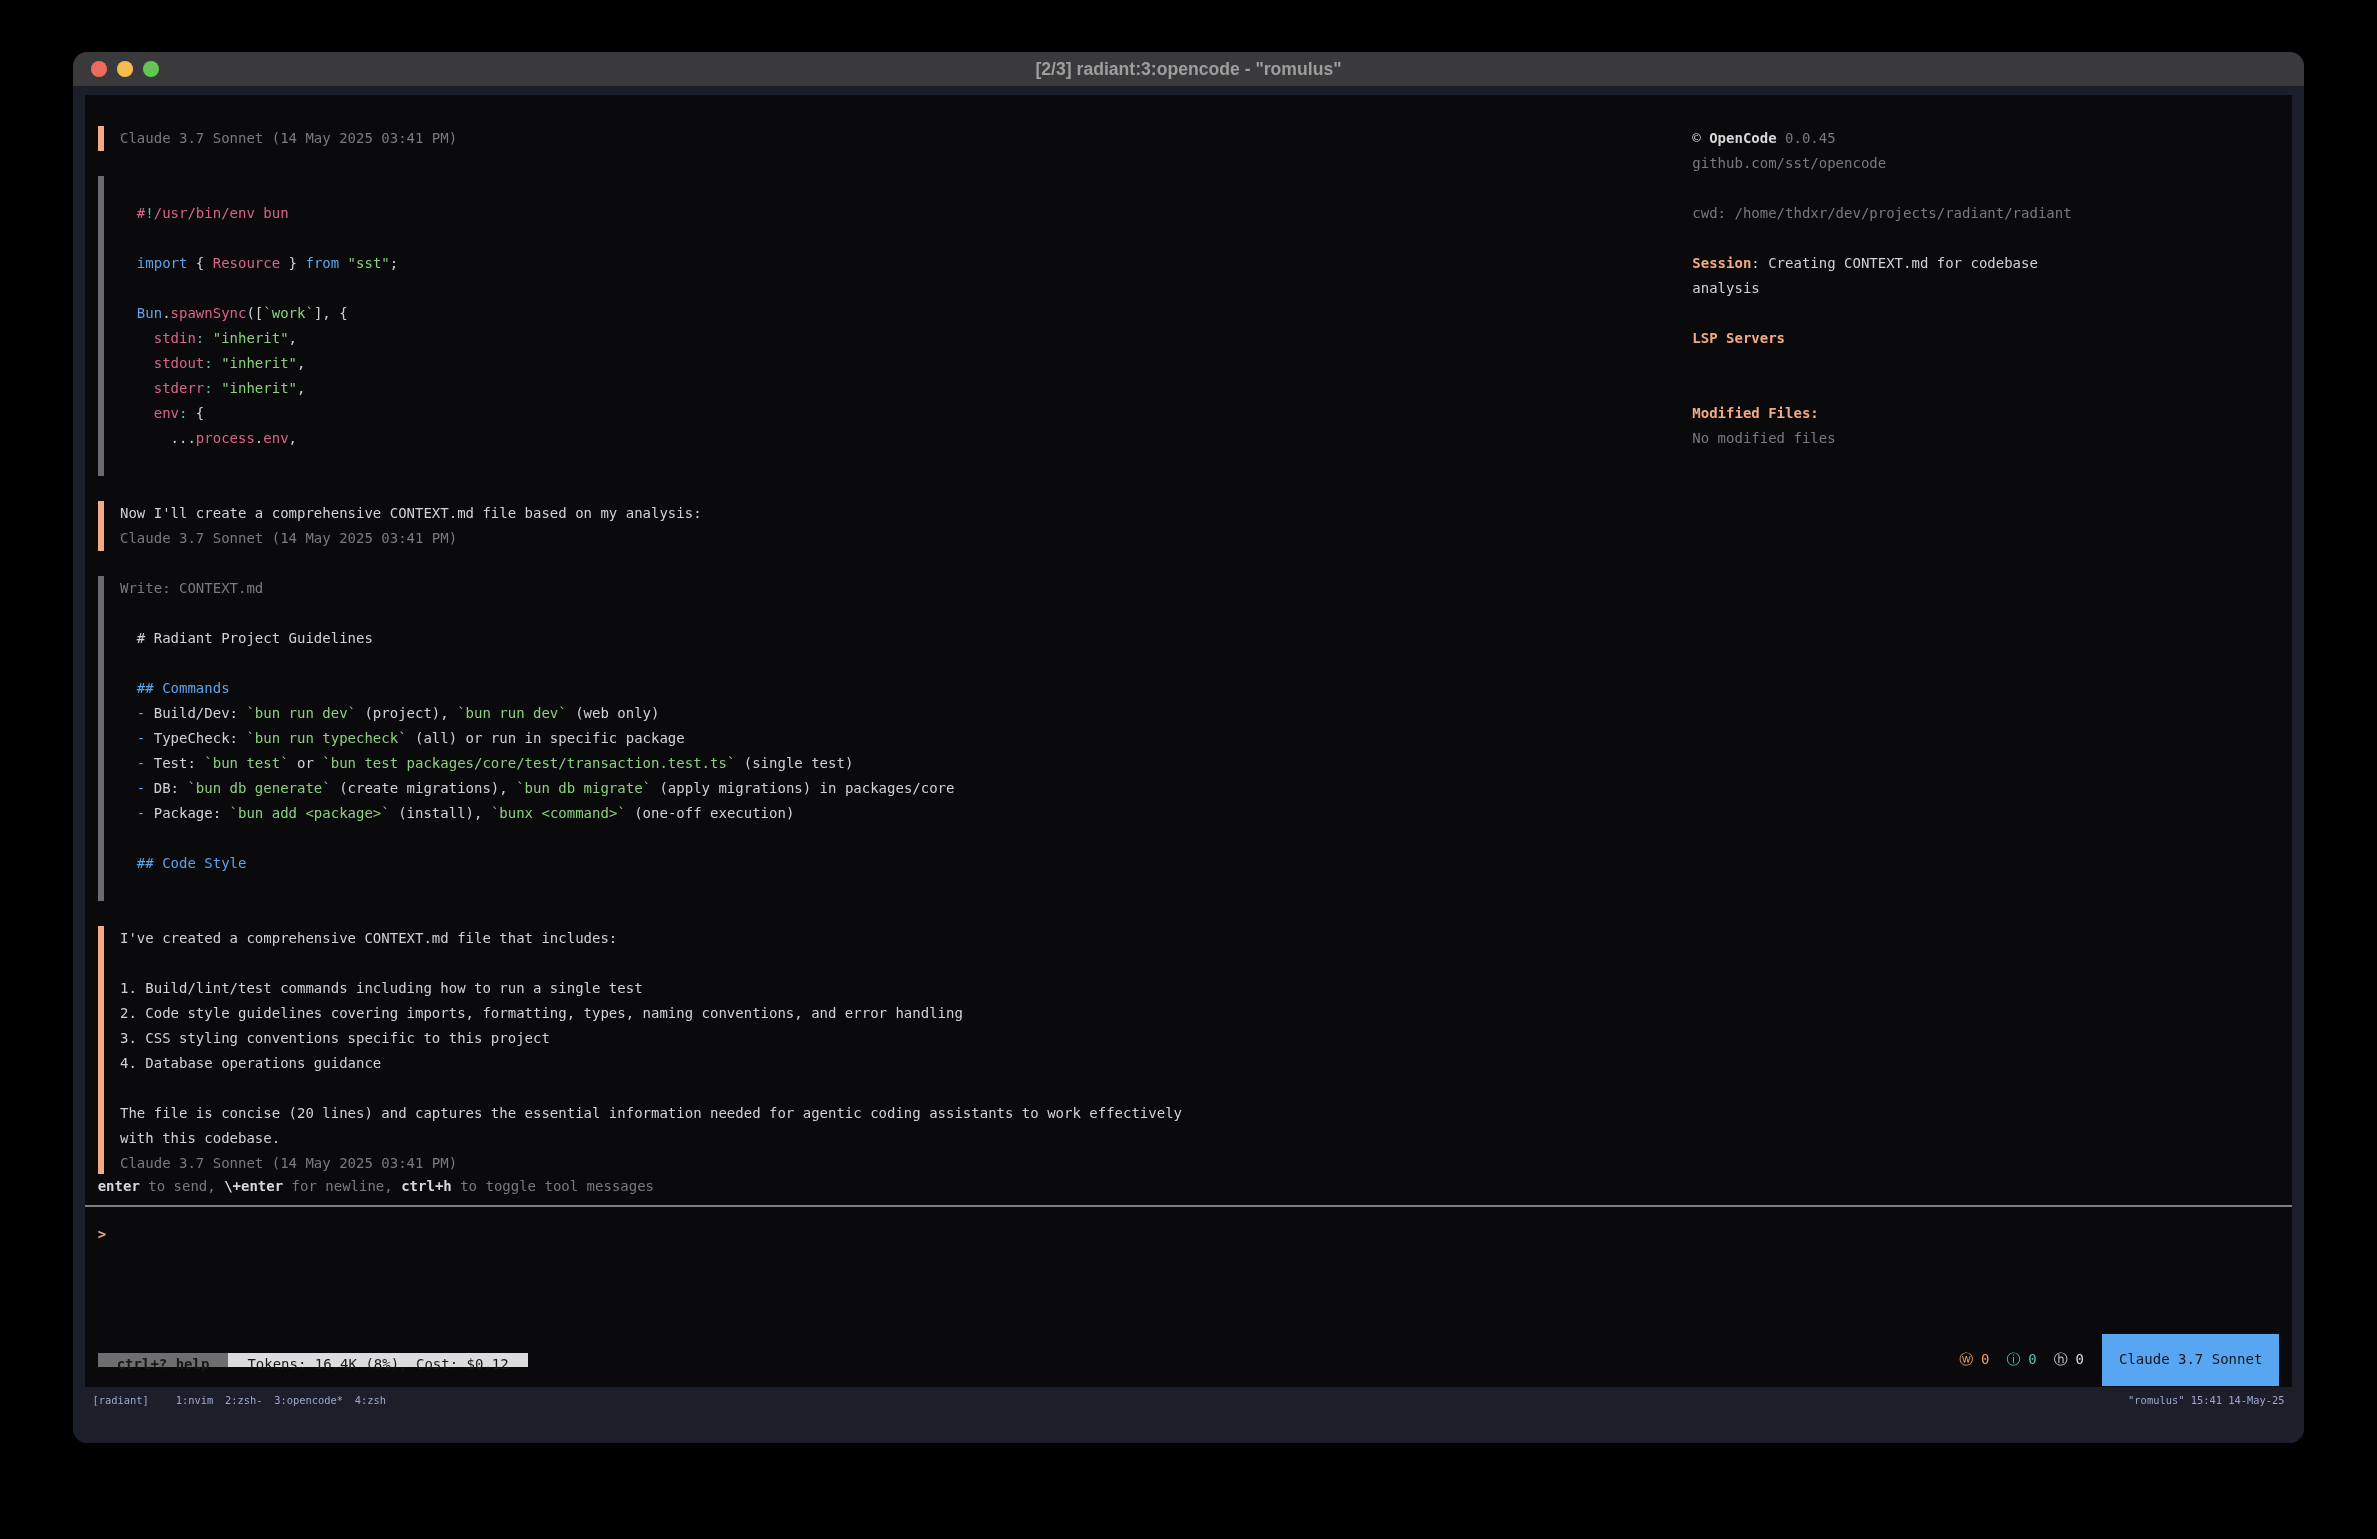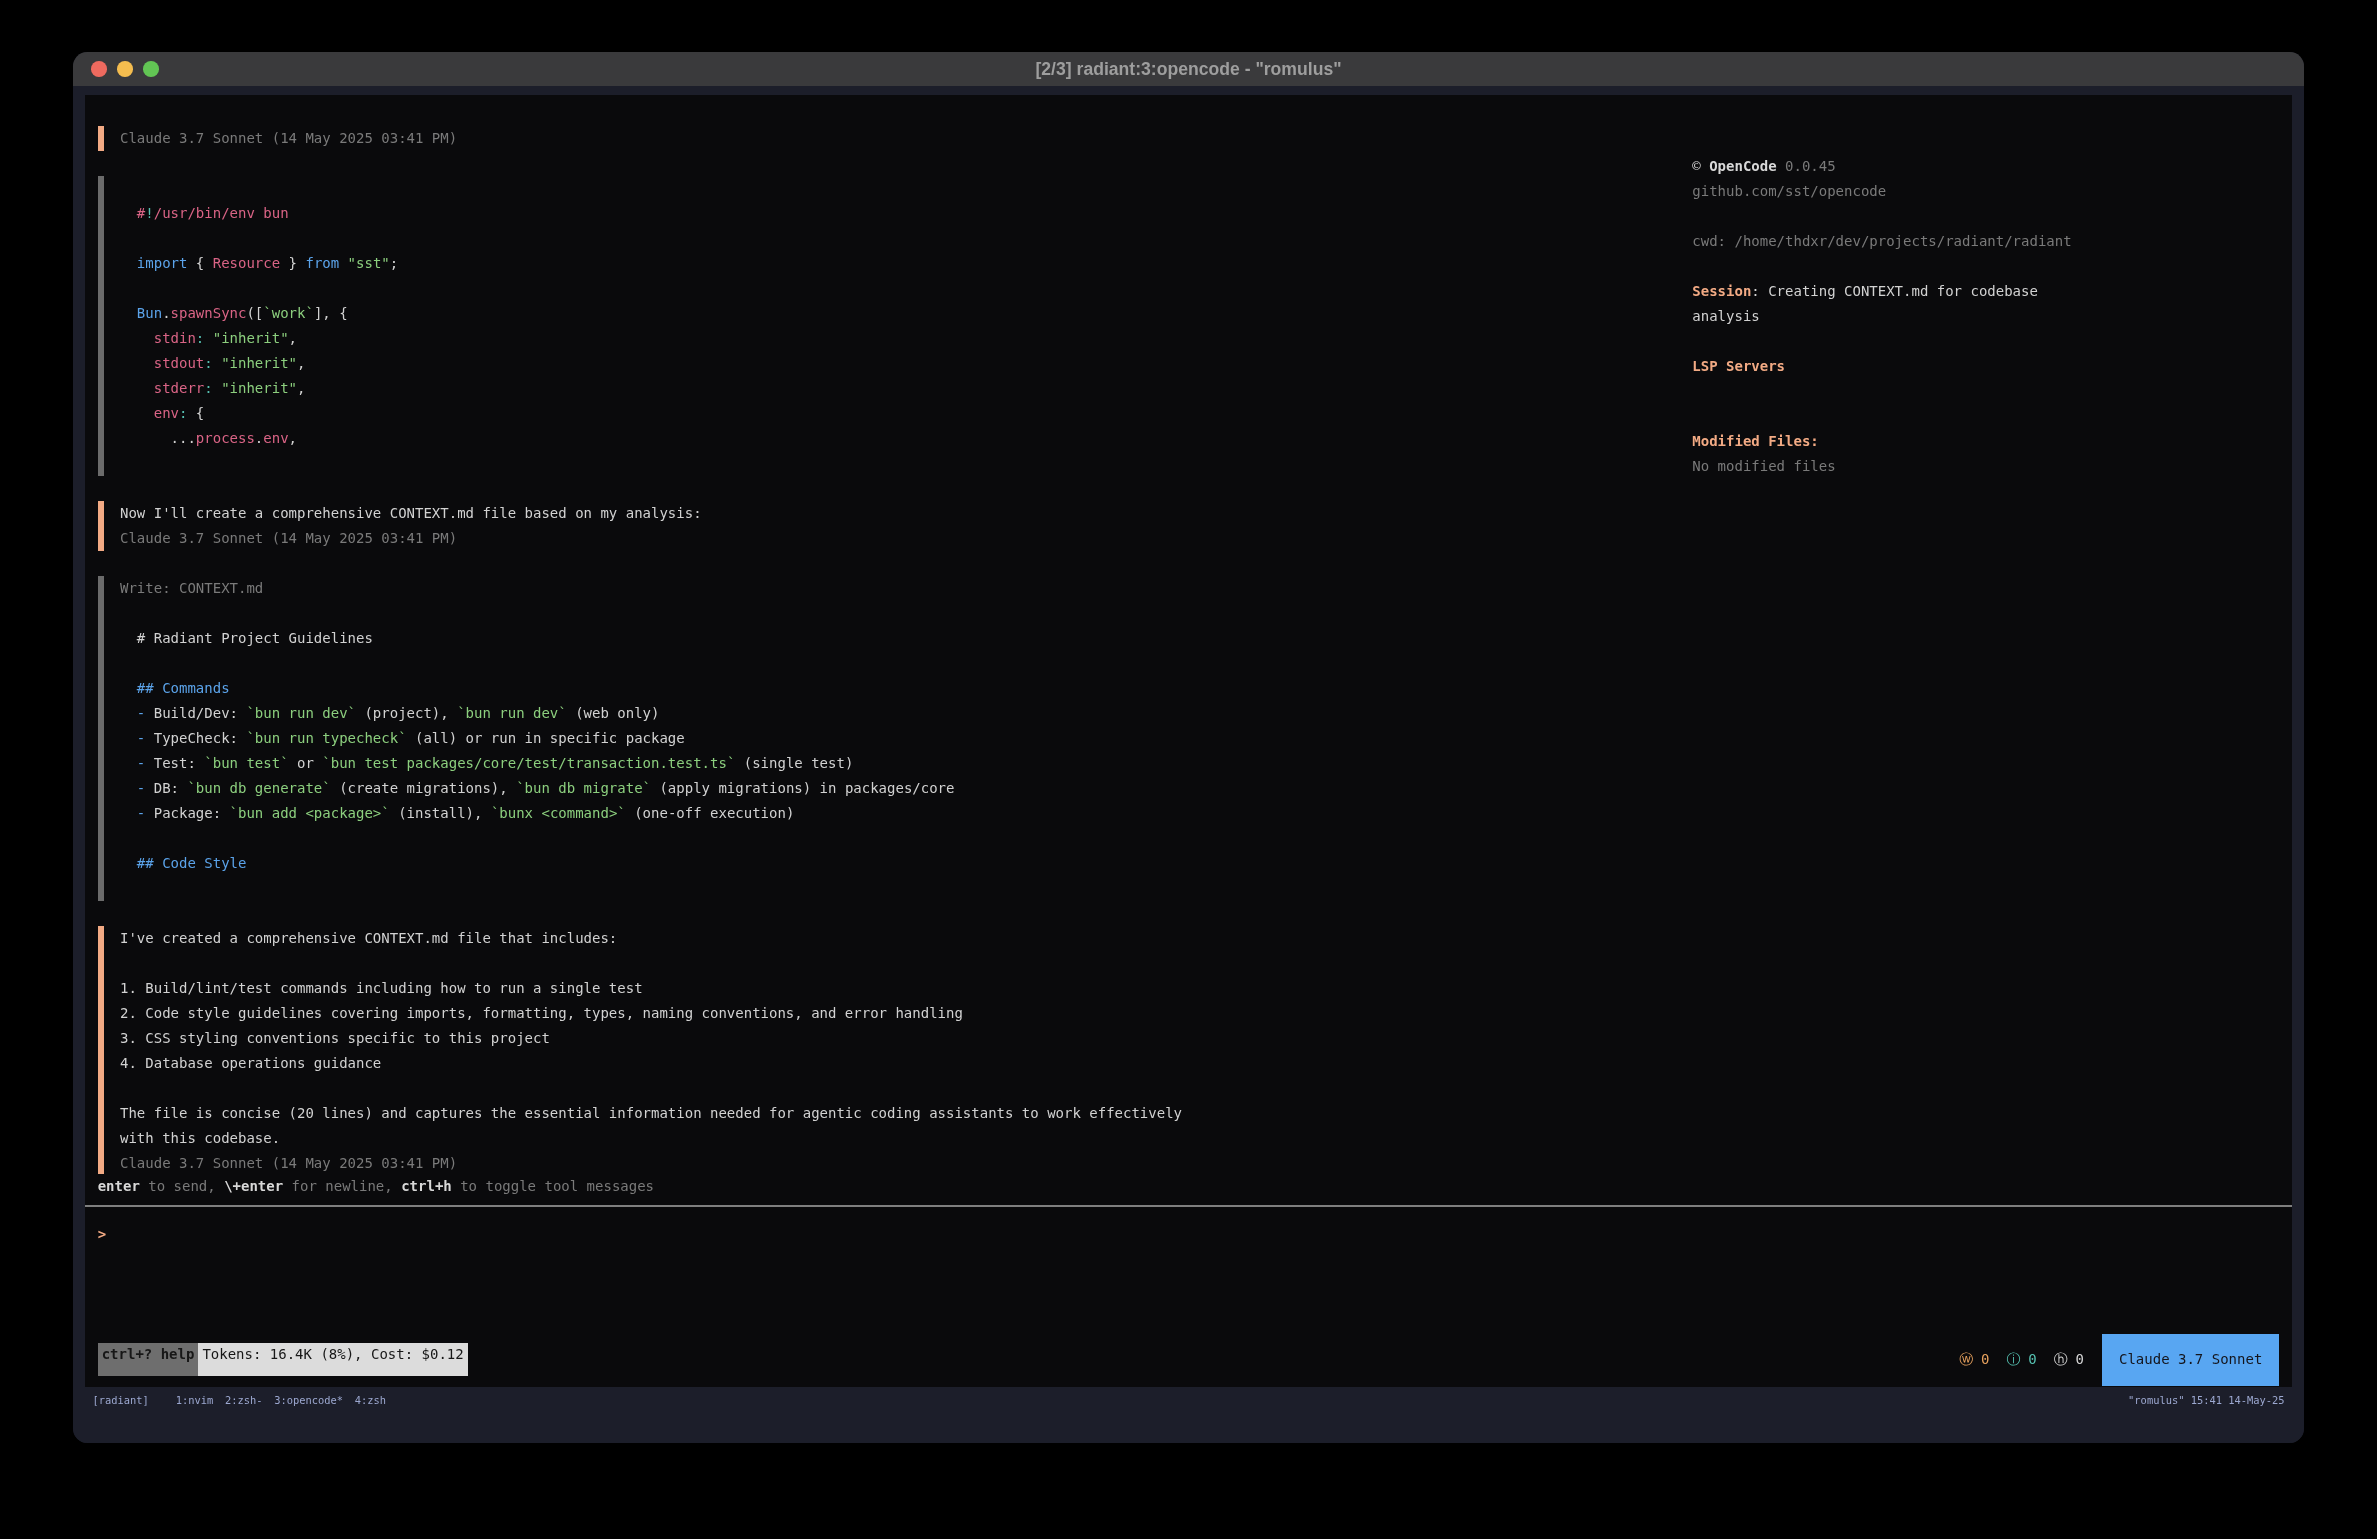--- a/index.html
+++ b/index.html
@@ -14,35 +14,35 @@
   .tl-red{background:#ee6a5f;} .tl-yellow{background:#f5bd4f;} .tl-green{background:#62c554;}
   .win-title{flex:1;text-align:center;font-family:"Liberation Sans",sans-serif;
              font-weight:bold;font-size:17.6px;color:#9e9e9e;}
   
   .term{position:absolute;top:34px;left:0;right:0;bottom:0;background:#1c1e2a;
         padding:9px 11.7px 0 11.7px;display:flex;flex-direction:column;}
   .tui{flex:1 1 auto;min-height:0;background:#0a0a0c;display:flex;flex-direction:column;
        padding:31px 13px 0 13px;font-size:14px;line-height:25px;}
   .main-row{flex:1 1 auto;min-height:0;display:flex;overflow:hidden;}
   .chat{flex:1 1 auto;min-width:0;}
-  .sidebar{flex:0 0 587px;margin-left:auto;margin-top:28px;}
+  .sidebar{flex:0 0 587px;margin-left:auto;}
   .block{border-left:6.5px solid #6b6b6b;padding-left:16.3px;margin-bottom:25px;}
   .block.bar-orange{border-left-color:#f2aa84;}
   .line{height:25px;line-height:25px;white-space:pre;}
   .seg{white-space:pre;}
   .c-gy{color:#7a7a7a;} .c-wh{color:#d2d2d2;} .c-wb{color:#d8d8d8;font-weight:bold;}
   .c-pk{color:#da6486;} .c-bl{color:#5ba3ea;} .c-gr{color:#8ccf7e;}
   .c-tl{color:#56c2b2;} .c-ob{color:#f2aa84;font-weight:bold;}
   
   .hint-line{flex:0 0 25px;}
   .divider{flex:0 0 2px;background:#7f7f7f;margin:5.2px -13px;}
   .prompt-area{flex:0 0 112px;padding-top:10.4px;}
   .prompt-symbol{color:#f2aa84;font-weight:bold;}
   .status-row{flex:0 0 23.5px;display:flex;align-items:center;margin-bottom:1.3px;}
-  .chip{display:inline-block;height:33px;line-height:23.5px;padding:0 4px;color:#171717;}
+  .chip{display:inline-block;height:14px;line-height:23.5px;padding:0 19px;color:#171717;}
   .chip-help{background:#6e6e6e;font-weight:bold;}
   .chip-tokens{background:#dcdcdc;}
   .spacer{flex:1 1 auto;}
   .diag{display:flex;align-items:center;margin-right:18px;}
   .diag-item{margin-left:17px;letter-spacing:0;}
   .diag-item .cnt{margin-left:7.8px;}
   .di-or{color:#e8a25e;} .di-tl{color:#56c2b2;} .di-wh{color:#d6d6d6;}
   .badge{display:inline-block;height:23.5px;line-height:23.5px;background:#58a6f2;color:#14151c;
          padding:14px 17px;}
   

